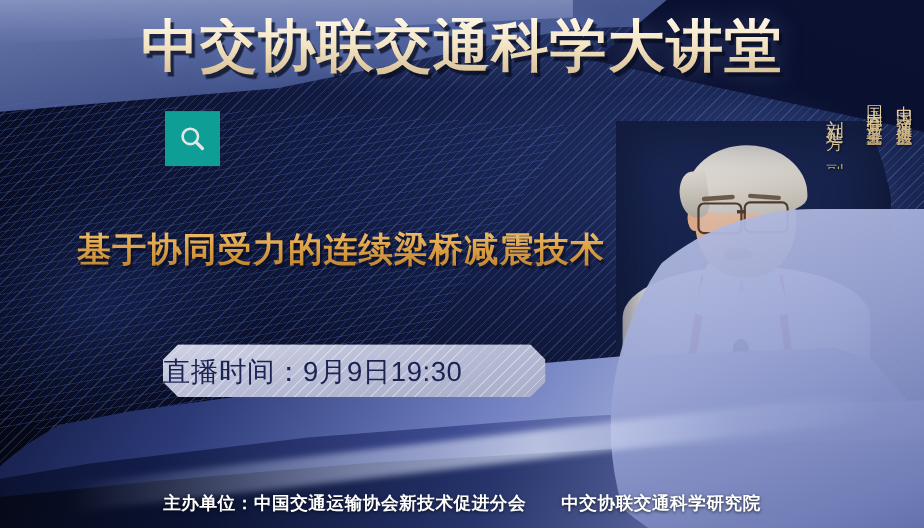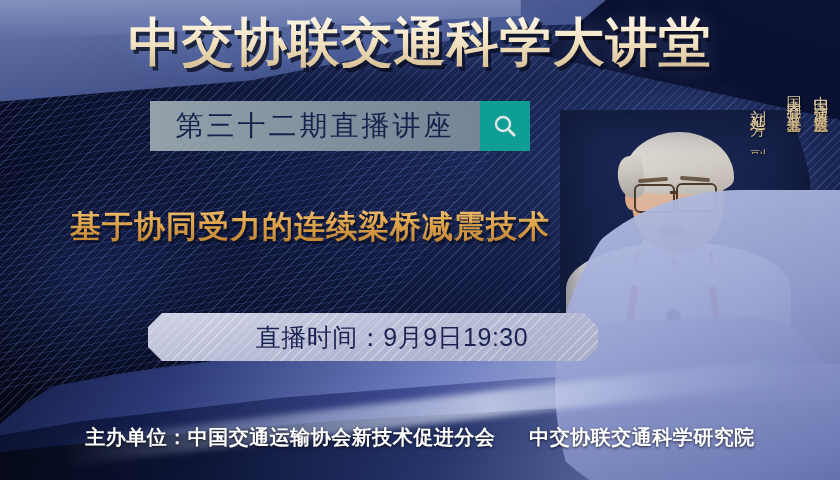--- a/index.html
+++ b/index.html
@@ -273,28 +273,27 @@
     background:linear-gradient(180deg,#f0c274 0%,#dca147 46%,#b97d2c 100%);
     -webkit-background-clip:text;background-clip:text;
     -webkit-text-fill-color:transparent;
     filter:drop-shadow(2px 3px 0 rgba(6,10,28,.6));
     font-family:"DejaVu Sans","Liberation Sans",sans-serif;
     text-align:center;
   }
 
   
   .timebadge{
-    position:absolute;left:148px;top:313px;width:412px;height:48px;
+    position:absolute;left:148px;top:313px;width:348px;height:48px;
     background:linear-gradient(170deg,#cfd2e4 0%,#b9bdd6 45%,#a8adc9 100%);
     -webkit-clip-path:polygon(14px 0,calc(100% - 14px) 0,100% 14px,100% calc(100% - 14px),calc(100% - 14px) 100%,14px 100%,0 calc(100% - 14px),0 14px);
     clip-path:polygon(14px 0,calc(100% - 14px) 0,100% 14px,100% calc(100% - 14px),calc(100% - 14px) 100%,14px 100%,0 calc(100% - 14px),0 14px);
-    display:flex;align-items:center;justify-content:center;
+    display:flex;align-items:center;
     color:#1a2352;font-size:25px;font-weight:500;letter-spacing:.5px;
     box-shadow:0 2px 10px rgba(0,0,0,.35);
-    padding-left:38px;
   }
   .timebadge .inner-stripes{
     position:absolute;inset:0;
     background-image:repeating-linear-gradient(-45deg,rgba(255,255,255,.35) 0 1px,rgba(0,0,0,0) 1px 7px);
     pointer-events:none;
   }
   .timebadge span{position:relative;z-index:2;}
 
   
   .vcol{
@@ -308,22 +307,22 @@
     -webkit-background-clip:text;background-clip:text;
     -webkit-text-fill-color:transparent;
     filter:drop-shadow(1px 1px 1px rgba(0,0,0,.6));
   }
   .vcol-company{right:10px;top:84px;}
   .vcol-dept{right:37px;top:84px;}
   .vcol-speaker{right:72px;top:96px;font-size:16px;letter-spacing:6px;}
 
   
   .footer{
-    position:absolute;left:0;top:424px;width:840px;text-align:center;
-    color:#ffffff;font-size:20px;font-weight:bold;letter-spacing:.5px;
+    position:absolute;left:0;top:448px;width:840px;text-align:center;
+    color:#ffffff;font-size:16px;font-weight:bold;letter-spacing:.5px;
     text-shadow:0 1px 3px rgba(0,0,0,.75);
   }
   .footer .gap{display:inline-block;width:22px;}
 </style>
 </head>
 <body>
 
 <div class="poster">
 
   <div class="bg-base"></div>
@@ -364,21 +363,20 @@
 
   <div class="wave-a"></div>
   <div class="wave-b"></div>
   <div class="wave-c"></div>
   <div class="wave-right-curve"></div>
   <div class="wave-hi"></div>
 
   <div class="headline">中交协联交通科学大讲堂</div>
 
   <div class="subbar">
-    <div class="band">第三十二期直播讲座</div>
     <div class="searchbox">
       <svg width="26" height="26" viewBox="0 0 26 26">
         <circle cx="11" cy="11" r="7" fill="none" stroke="#dfe6e6" stroke-width="2.4"></circle>
         <line x1="16" y1="16" x2="22" y2="22" stroke="#dfe6e6" stroke-width="3" stroke-linecap="round"></line>
       </svg>
     </div>
   </div>
 
   <div class="lecture">基于协同受力的连续梁桥减震技术</div>
 

